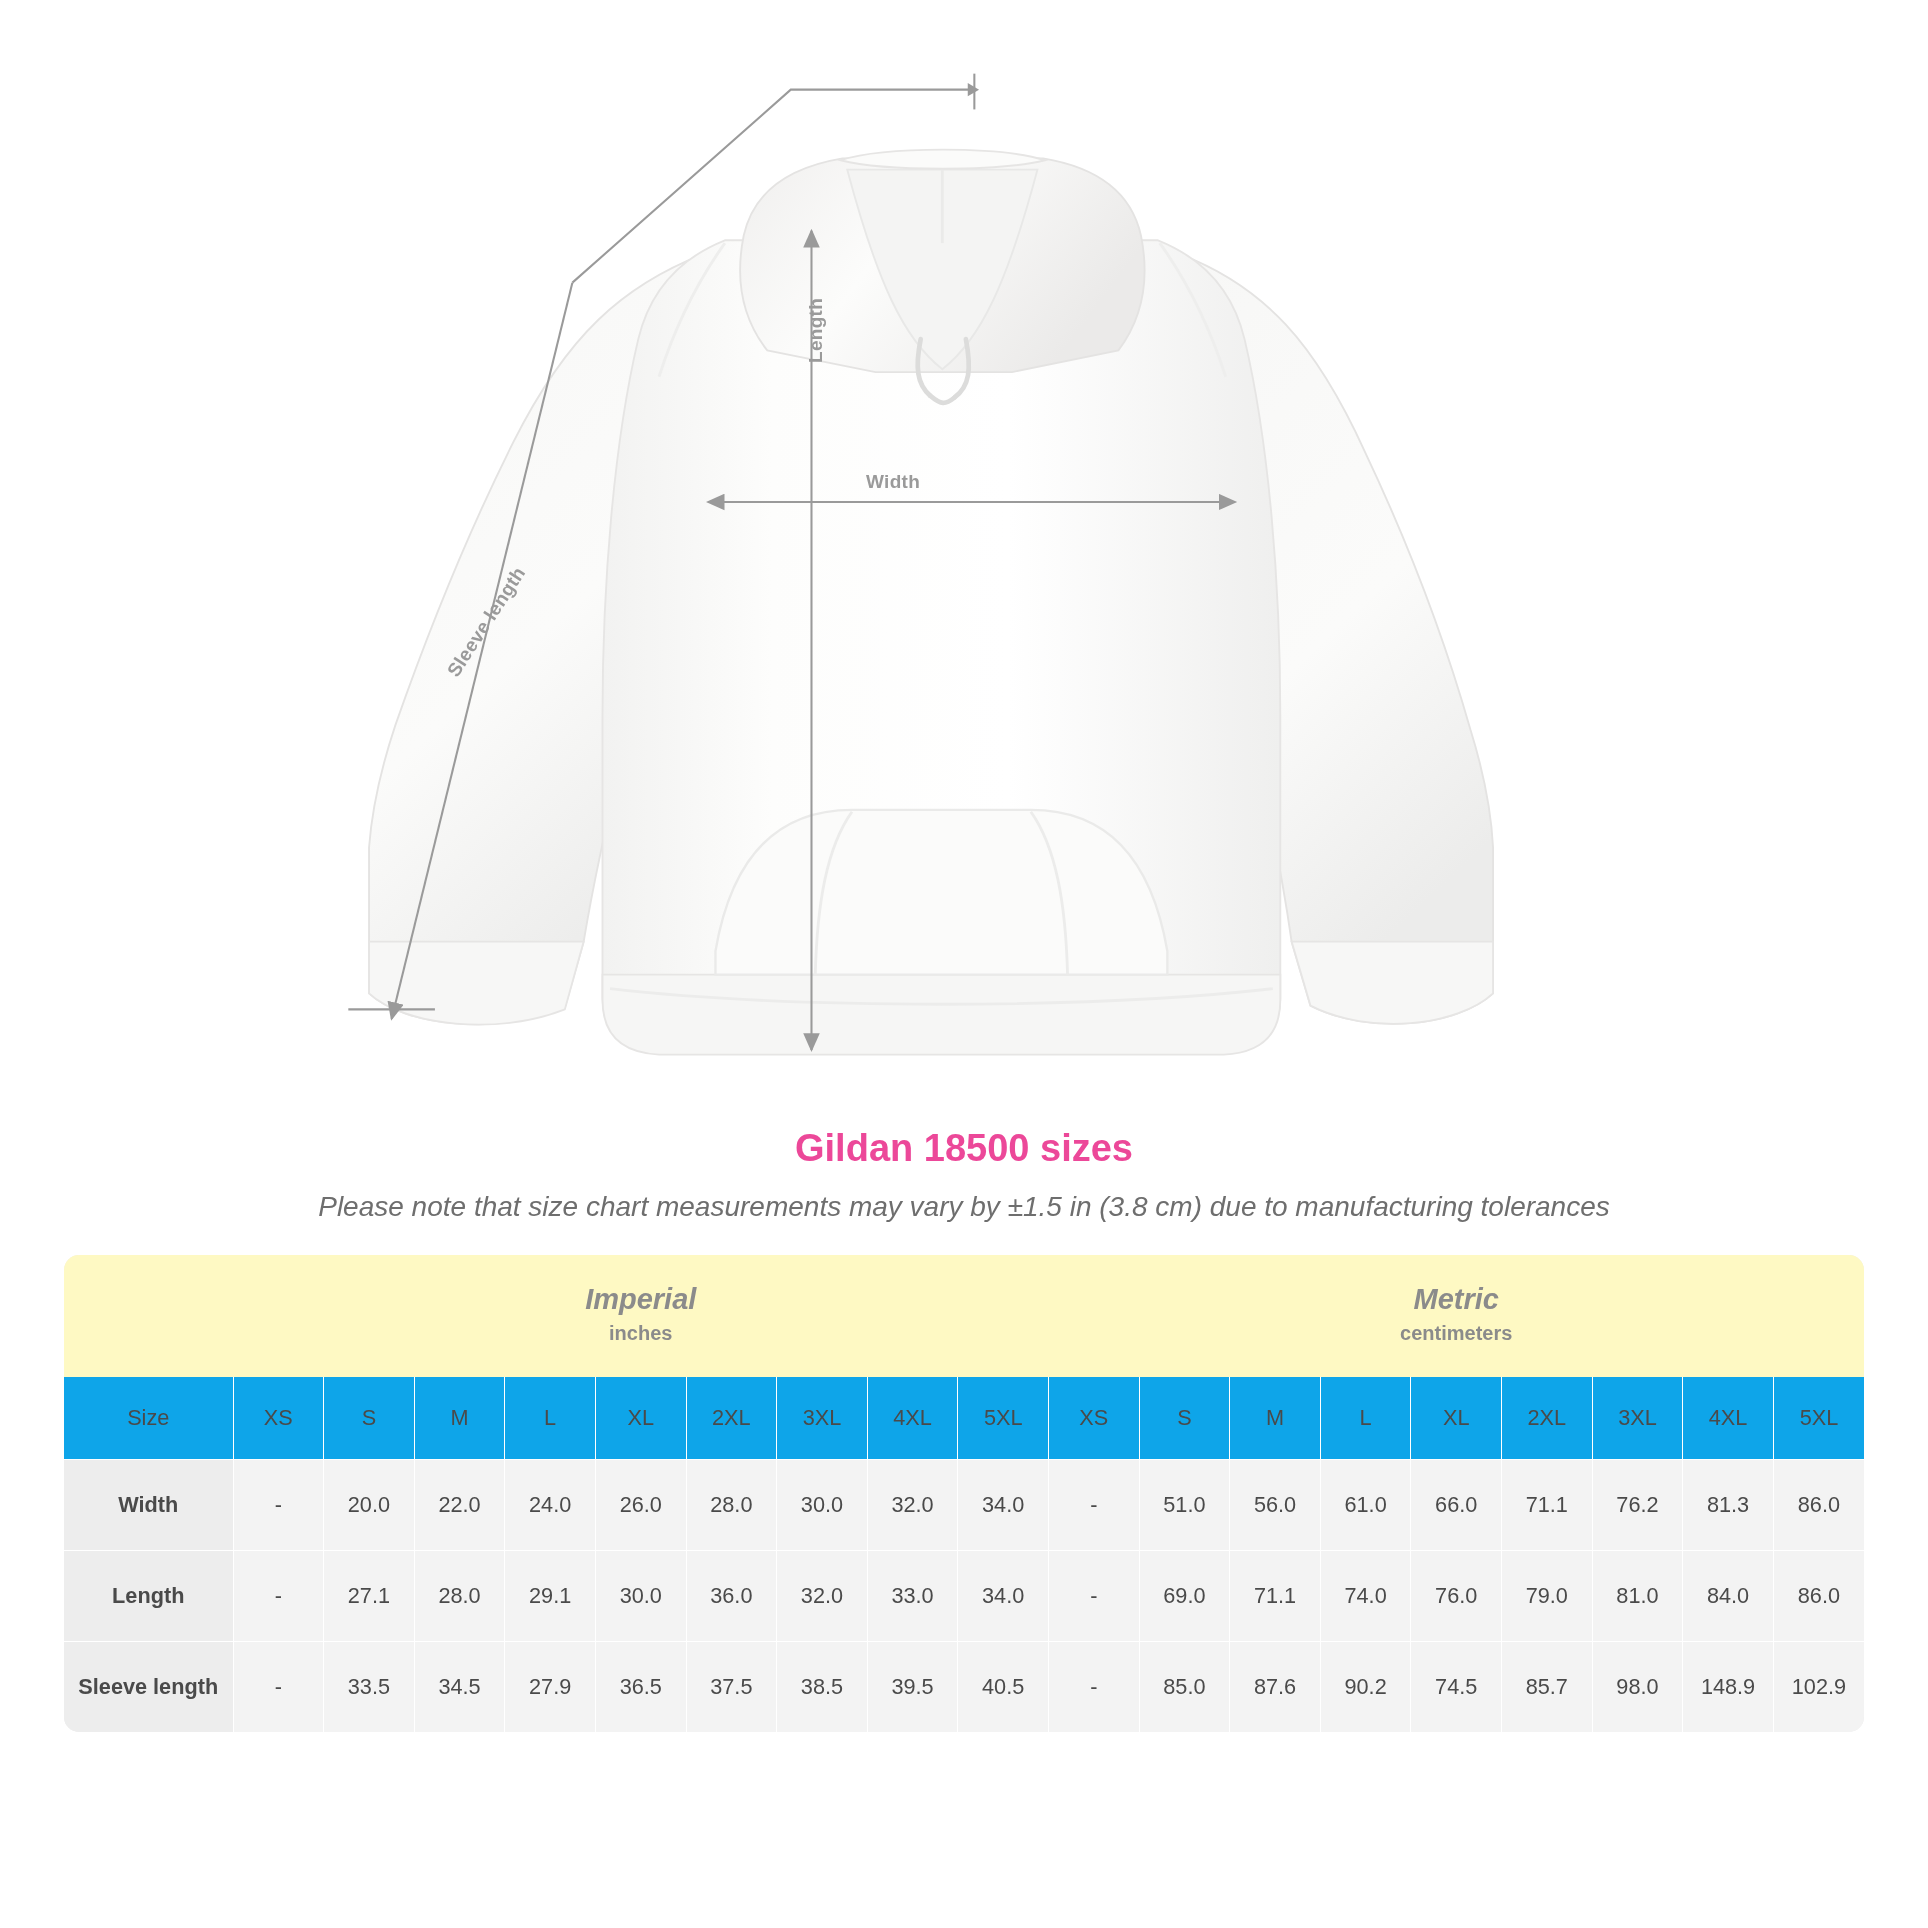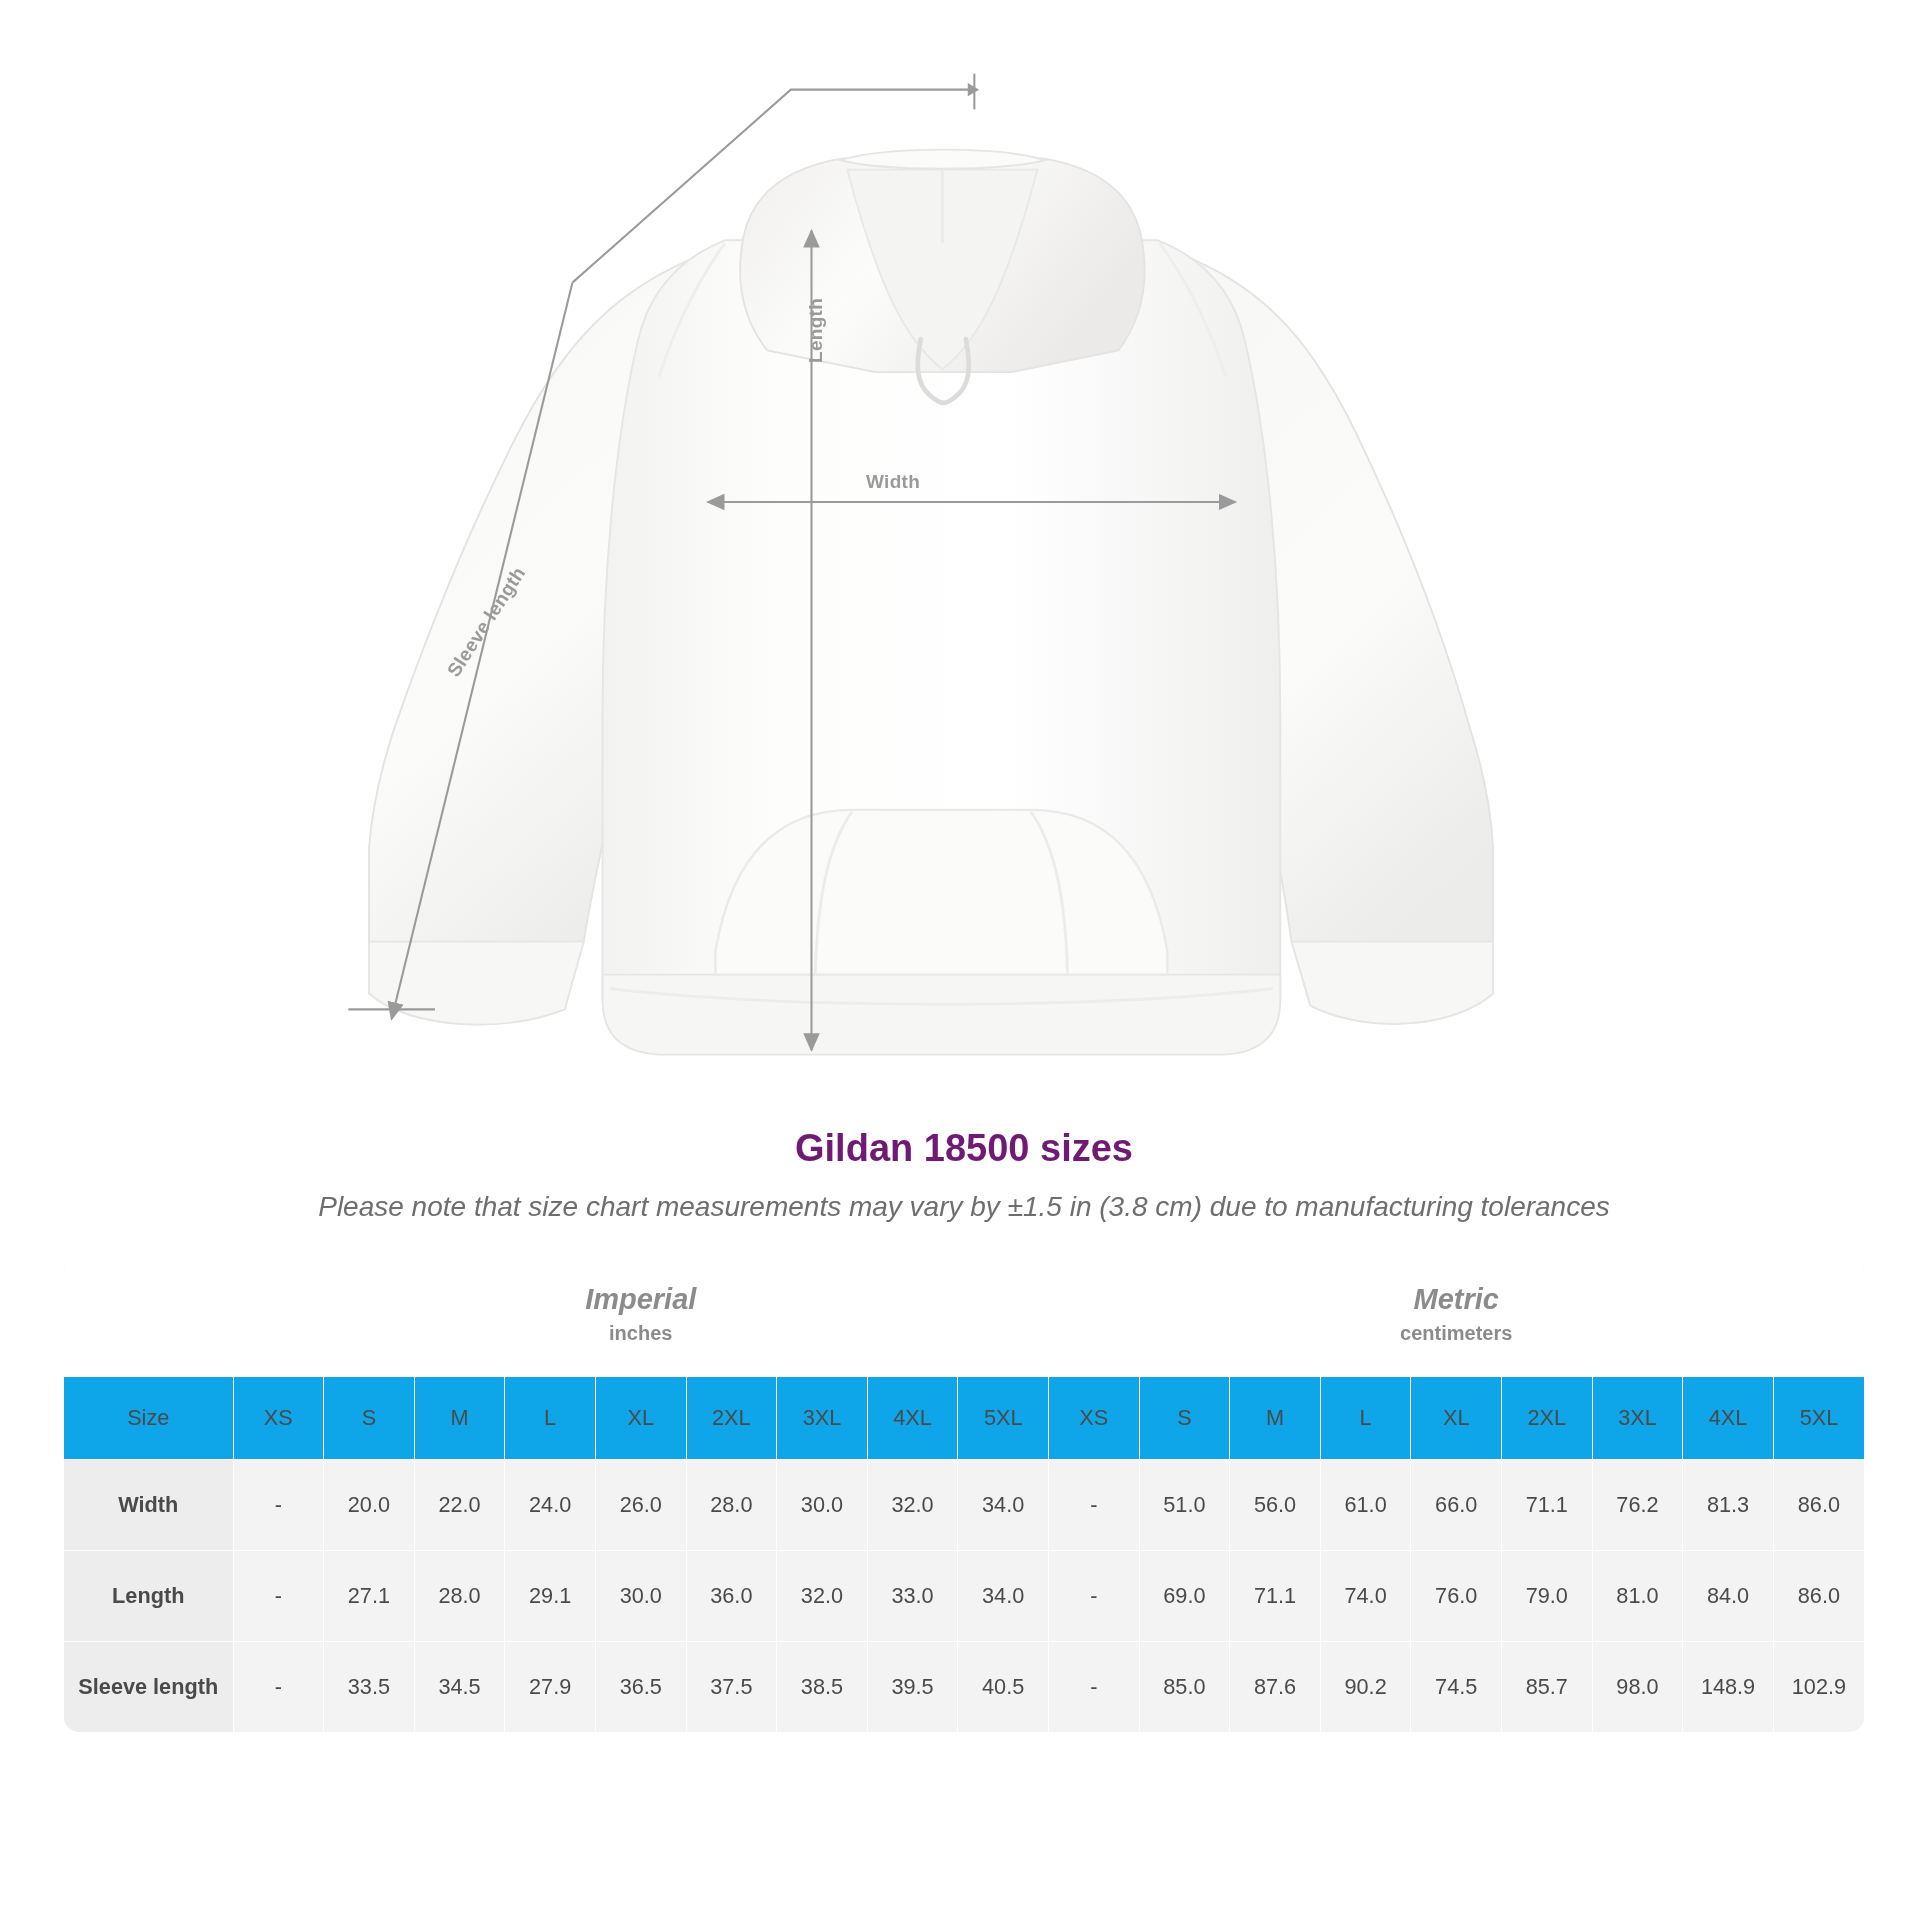--- a/index.html
+++ b/index.html
@@ -54,21 +54,21 @@
     transform: rotate(-57deg);
     transform-origin: left top;
     white-space: nowrap;
   }
 
   
   .chart-title {
     text-align: center;
     font-size: 38px;
     font-weight: bold;
-    color: #701a75;
+    color: #ec4899;
     margin: 0;
     padding-top: 11.3px;
   }
   .chart-note {
     text-align: center;
     font-size: 28px;
     font-style: italic;
     color: #6e6e6e;
     margin: 21px 0 0 0;
   }
@@ -86,21 +86,21 @@
     table-layout: fixed;
   }
   table.size-table th,
   table.size-table td {
     text-align: center;
     font-size: 21.7px;
     color: #4a4a4a;
   }
   
   .unit-cell {
-    background: #ffffff;
+    background: #fef9c3;
     padding: 28px 0 32px 0;
     border: none;
     margin-top: 6px;
   }
   .unit-name {
     font-size: 29px;
     font-style: italic;
     font-weight: bold;
     color: #8b8b8b;
   }

